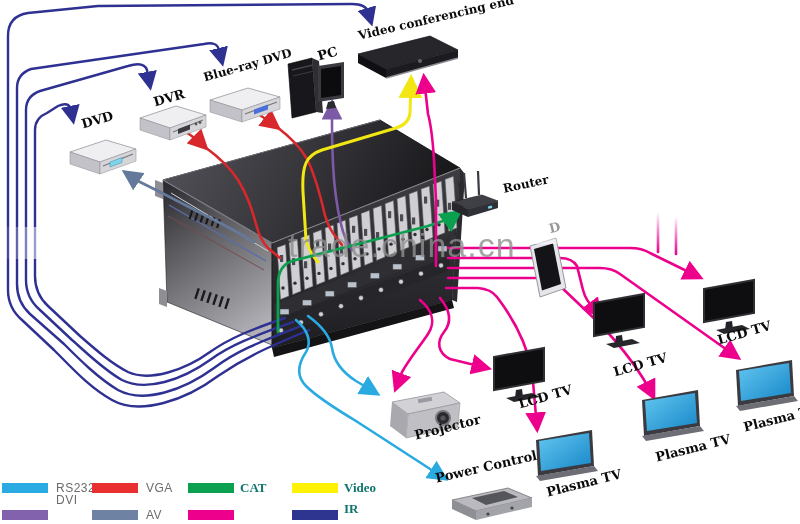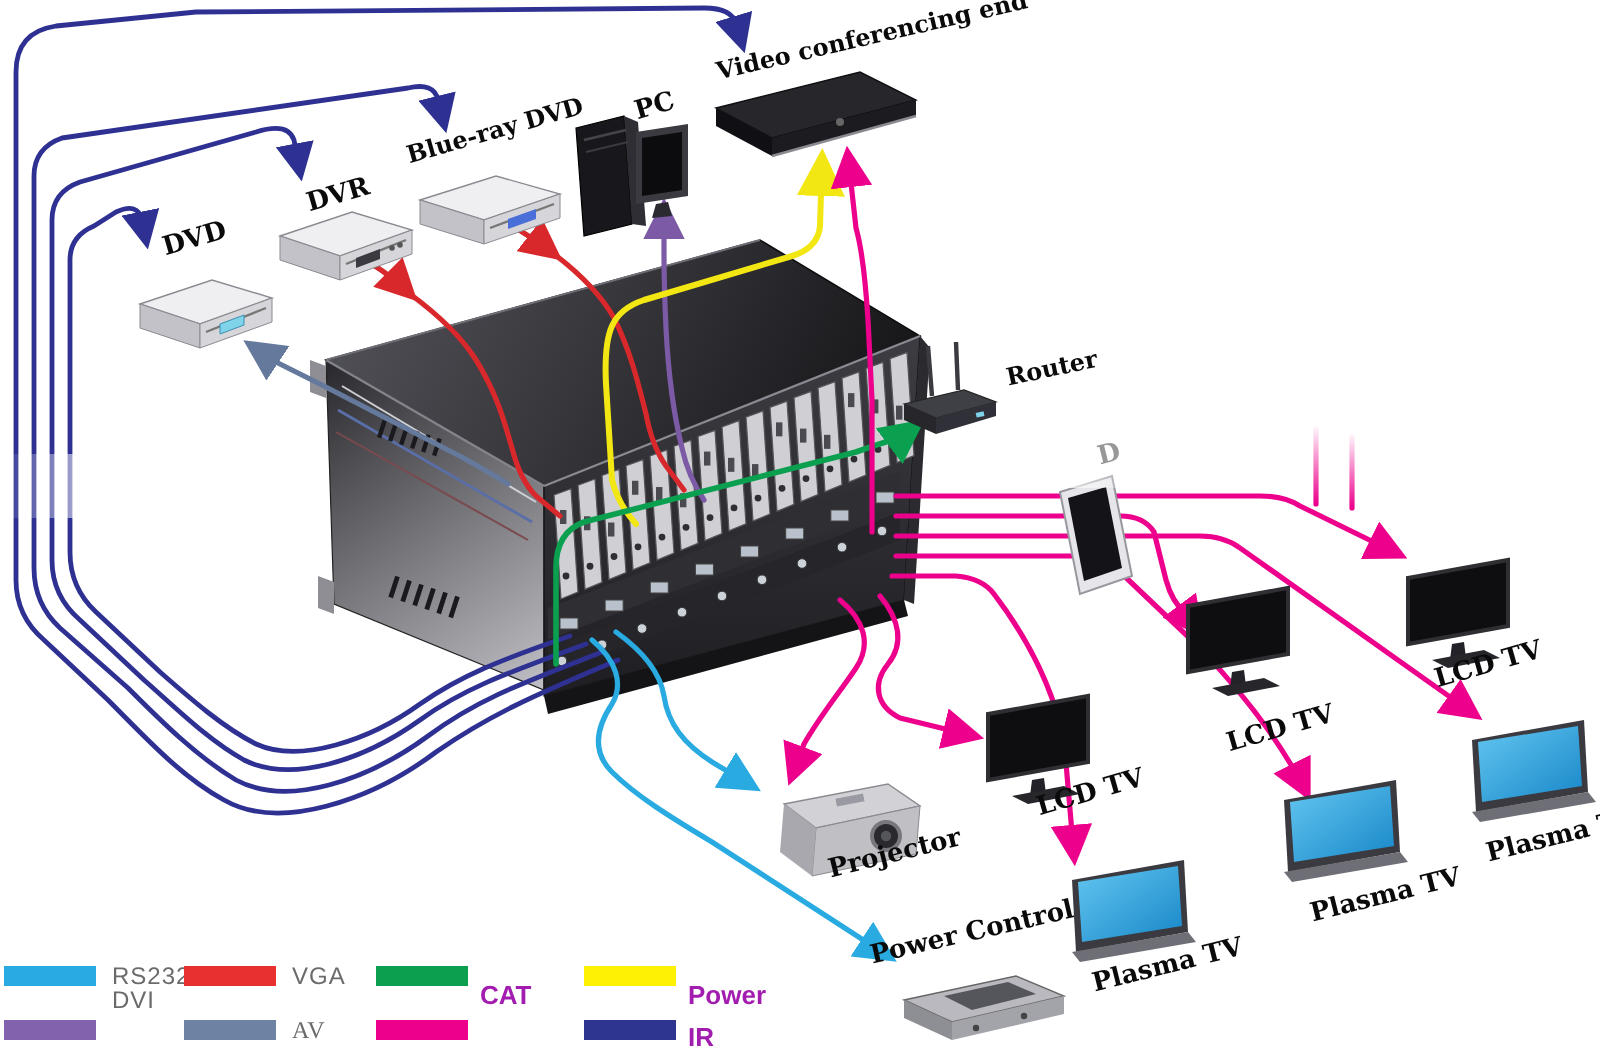--- a/index.html
+++ b/index.html
@@ -10,21 +10,21 @@
        font-size:13px;white-space:nowrap;transform-origin:left top;line-height:1;}
   .lbl.small{font-size:12px;}
   .watermark{position:absolute;left:288px;top:226px;font-family:"Liberation Sans",sans-serif;
        font-size:34px;color:#8f8f8f;opacity:.8;letter-spacing:1px;z-index:6;}
   .faded-label{position:absolute;font-family:"DejaVu Serif",serif;font-weight:bold;font-size:13px;
        color:#444;opacity:.55;transform:rotate(-14deg);z-index:5;}
   #legend{position:absolute;left:0;top:478px;width:420px;height:46px;z-index:7;}
   .sw{position:absolute;width:46px;height:10px;}
   .lg-sans{position:absolute;font-family:"Liberation Sans",sans-serif;font-size:12px;color:#6b6b6b;
        letter-spacing:.5px;line-height:1;}
-  .lg-serif{position:absolute;font-family:Liberation Sans, sans-serif;font-weight:bold;font-size:13px;color:#a21caf;line-height:1;margin-top:10px;}
+  .lg-serif{position:absolute;font-family:Liberation Serif, serif;font-weight:bold;font-size:13px;color:#0f766e;line-height:1;}
   .lbl,.watermark,.faded-label{z-index:7;}
 </style>
 </head>
 <body>
 
 <div id="stage">
 
 <svg id="art" width="800" height="524" viewBox="0 0 800 524">
   <defs>
     <linearGradient id="gTop" x1="163" y1="120" x2="420" y2="250" gradientUnits="userSpaceOnUse">
@@ -343,34 +343,35 @@
 <div class="faded-label" style="left:549px;top:220px;">D</div>
 <div class="lbl" style="left:517px;top:398px;transform:rotate(-16deg);">LCD TV</div>
 <div class="lbl" style="left:612px;top:366px;transform:rotate(-16deg);">LCD TV</div>
 <div class="lbl" style="left:716px;top:334px;transform:rotate(-16deg);">LCD TV</div>
 <div class="lbl" style="left:545px;top:486px;transform:rotate(-14deg);">Plasma TV</div>
 <div class="lbl" style="left:654px;top:451px;transform:rotate(-14deg);">Plasma TV</div>
 <div class="lbl" style="left:742px;top:421px;transform:rotate(-14deg);">Plasma TV</div>
 <div class="lbl" style="left:413px;top:429px;transform:rotate(-14deg);">Projector</div>
 <div class="lbl" style="left:434px;top:472px;transform:rotate(-13deg);">Power Control</div>
 
+<div class="watermark">trade.china.cn</div>
 
 <div id="legend">
   <div class="sw" style="left: 2px; top: 5px; background: rgb(41, 171, 226);"></div>
   <div class="lg-sans" style="left:56px;top:4px;">RS232</div>
   <div class="sw" style="left: 92px; top: 5px; background: rgb(232, 49, 46);"></div>
   <div class="lg-sans" style="left:146px;top:4px;">VGA</div>
   <div class="sw" style="left: 188px; top: 5px; background: rgb(11, 160, 79);"></div>
   <div class="lg-serif" style="left:240px;top:3px;">CAT</div>
   <div class="sw" style="left: 292px; top: 5px; background: rgb(255, 241, 3);"></div>
-  <div class="lg-serif" style="left:344px;top:3px;">Power</div>
+  <div class="lg-serif" style="left:344px;top:3px;">Video</div>
 
   <div class="sw" style="left: 2px; top: 32px; background: rgb(130, 98, 172);"></div>
   <div class="lg-sans" style="left:56px;top:16px;">DVI</div>
   <div class="sw" style="left: 92px; top: 32px; background: rgb(110, 130, 164);"></div>
-  <div class="lg-sans" style="left:146px;top:31px;font-family:Liberation Serif, serif;">AV</div>
+  <div class="lg-sans" style="left:146px;top:31px;">AV</div>
   <div class="sw" style="left: 188px; top: 32px; background: rgb(236, 0, 140);"></div>
   <div class="lg-sans" style="left:240px;top:48px;">HDMI</div>
   <div class="sw" style="left: 292px; top: 32px; background: rgb(45, 53, 144);"></div>
   <div class="lg-serif" style="left:344px;top:24px;">IR</div>
 </div>
 
 </div>
 
 </body></html>

